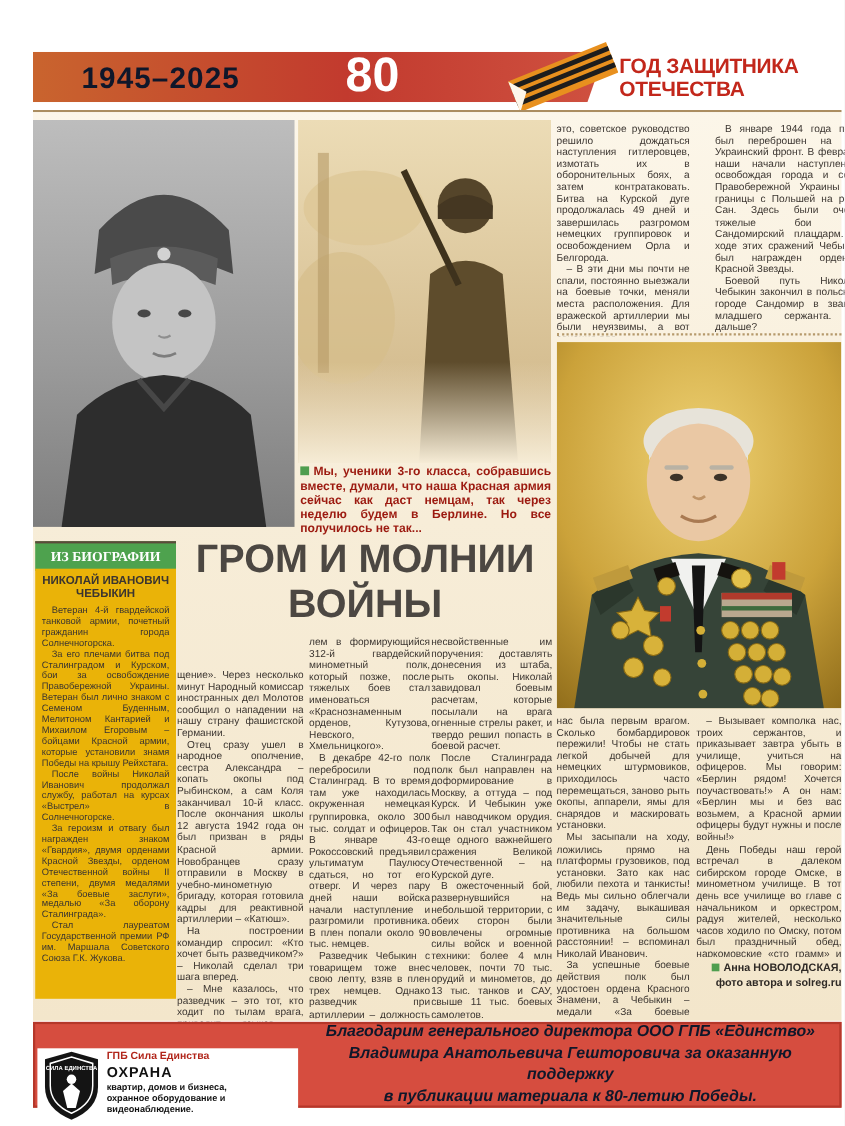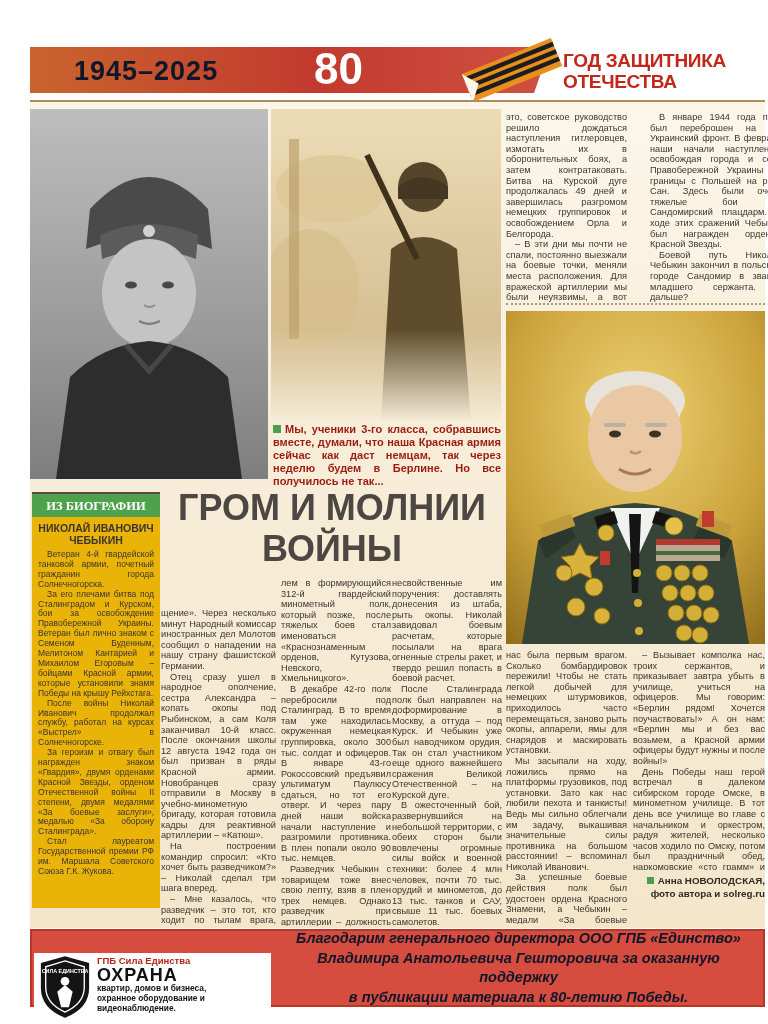--- a/index.html
+++ b/index.html
@@ -58,21 +58,21 @@
       font-weight:bold;color:#2f2a26;font-size:9.8px;line-height:12.5px;}
   .byline .bullet{width:7px;height:7px;}
 
   
   .ad{position:absolute;left:30px;top:929px;width:735px;height:78px;background:#d64d3f;
       border:2px solid #b5372a;box-sizing:border-box;}
   .ad-logo{position:absolute;left:2px;top:2px;width:237px;height:70px;background:#fff;
       display:flex;align-items:flex-start;padding:2px 4px;box-sizing:border-box;gap:5px;margin-top:20px;}
   .logo-text{display:flex;flex-direction:column;}
   .logo-brand{color:#b1251a;font-size:9.5px;font-weight:bold;line-height:11px;}
-  .logo-title{font-size:18px;font-weight:bold;color:#111;letter-spacing:1px;line-height:18px;}
+  .logo-title{font-size:13px;font-weight:bold;color:#111;letter-spacing:1px;line-height:18px;}
   .logo-desc{font-size:8.3px;font-weight:bold;color:#111;line-height:9.8px;width:120px;}
   .ad-message{position:absolute;left:248px;right:6px;top:0;height:100%;display:flex;
       flex-direction:column;justify-content:center;color:#0f172a;font-weight:bold;
       font-style:italic;text-align:center;font-size:14.5px;line-height:19.5px;}
 </style>
 </head>
 <body>
 
 <div class="page">
 

